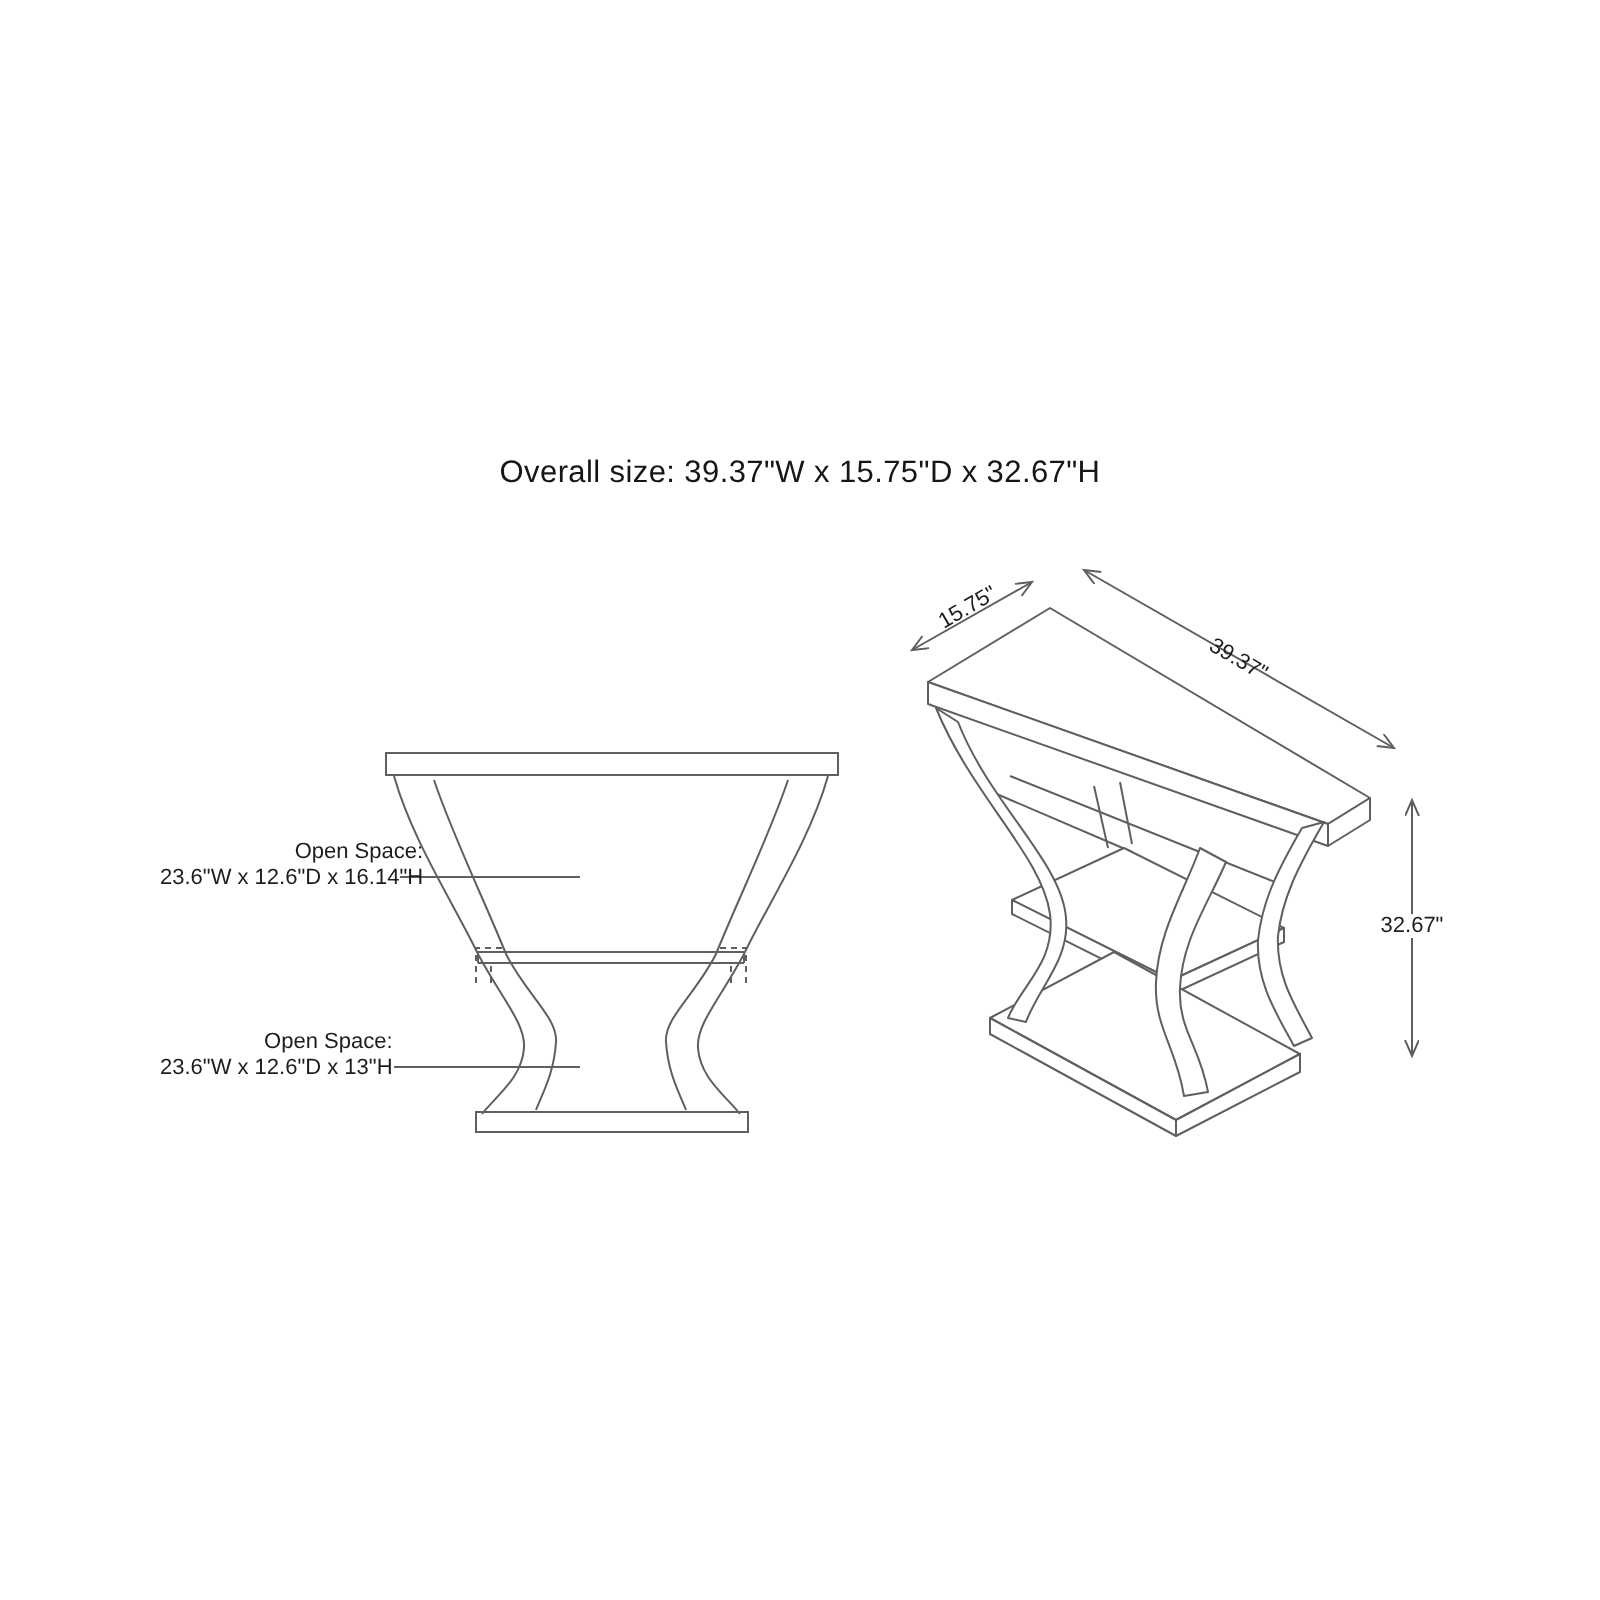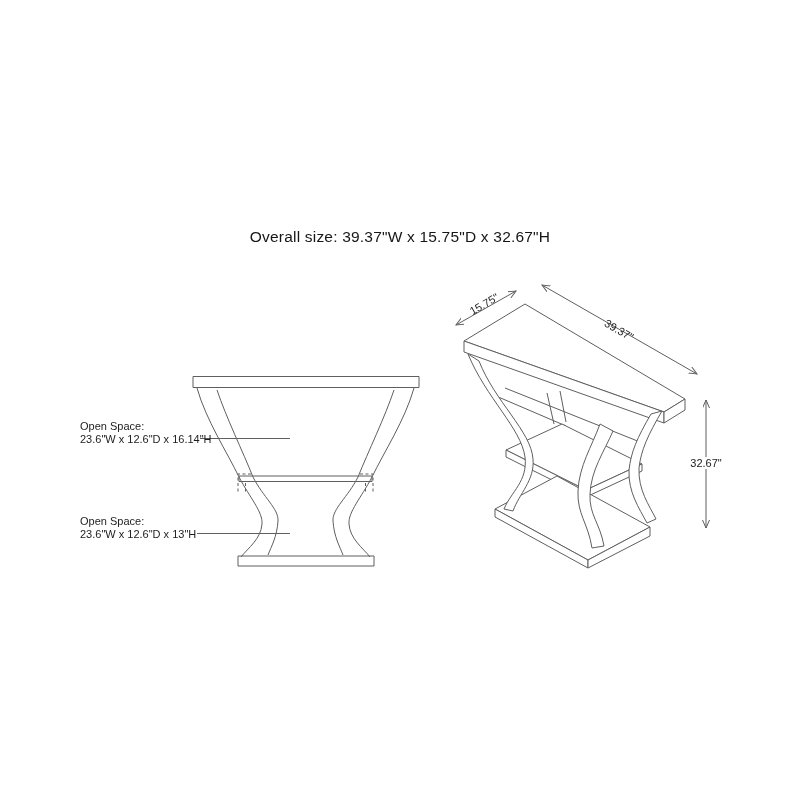--- a/index.html
+++ b/index.html
@@ -22,20 +22,21 @@
   .drawing-svg{
     position:absolute; left:0; top:0;
     width:800px; height:800px;
   }
   .annotation{
     position:absolute;
     font-size:11px;
     line-height:13px;
     color:#1d1d1d;
     white-space:nowrap;
+    text-align:right;
   }
   .annotation-top{ left:80px; top:420px; }
   .annotation-bottom{ left:80px; top:515px; }
   .dim-label{
     position:absolute;
     font-size:11px;
     color:#1d1d1d;
     white-space:nowrap;
     transform:translate(-50%,-50%);
   }

